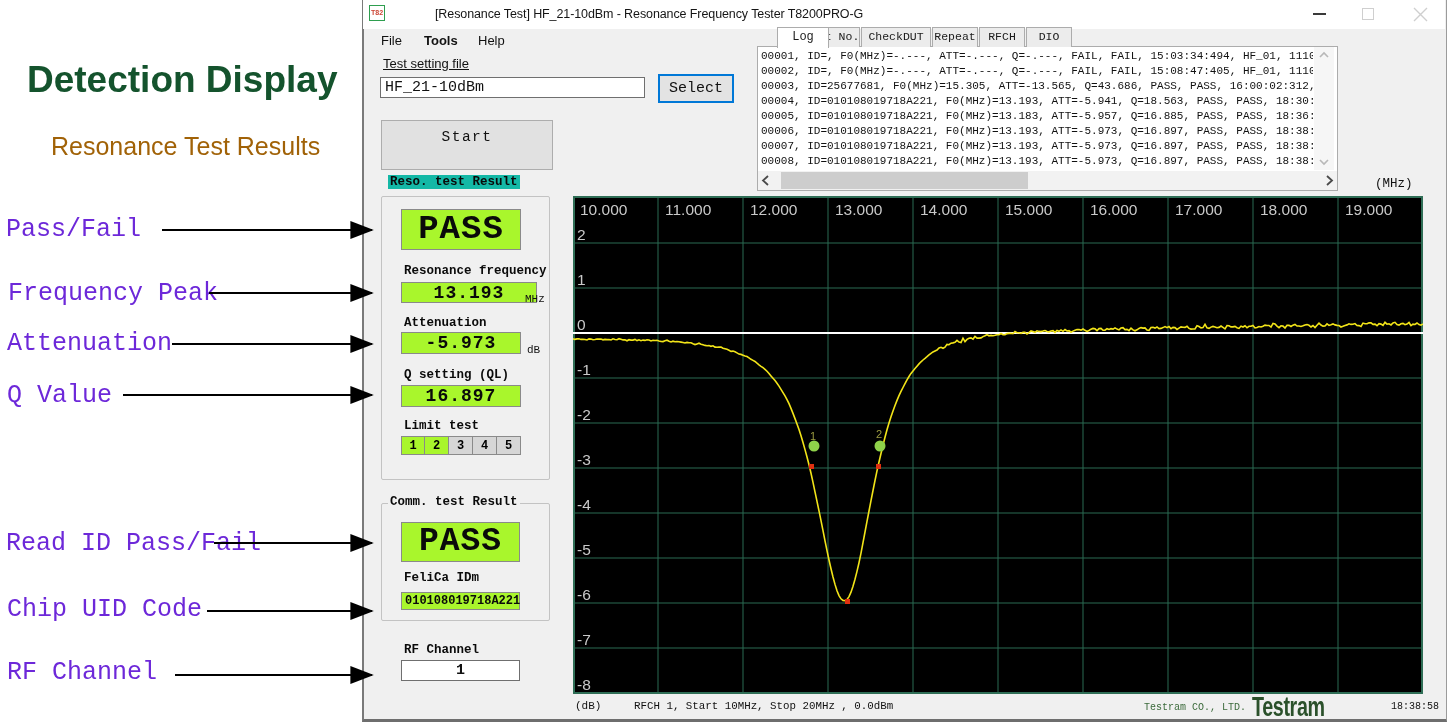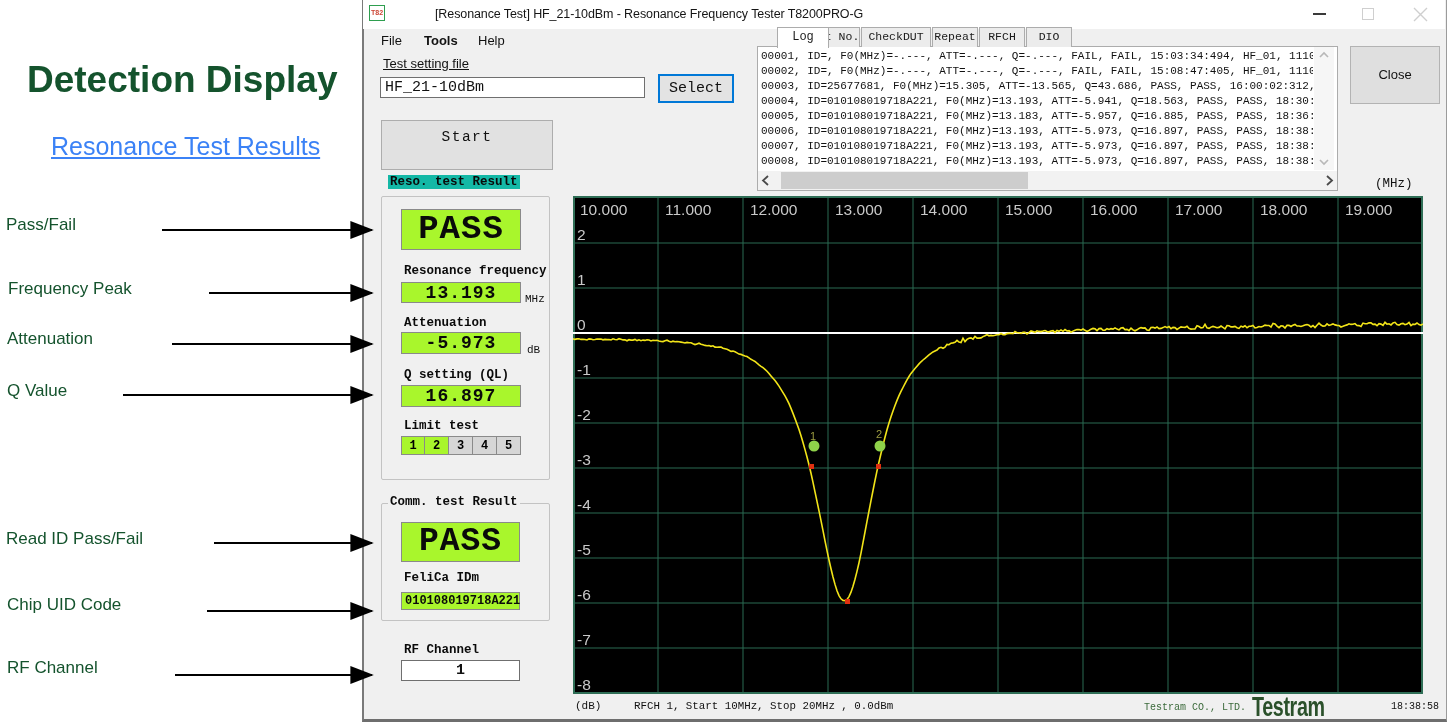--- a/index.html
+++ b/index.html
@@ -4,22 +4,22 @@
 <style>
   * { margin:0; padding:0; box-sizing:border-box; }
   html,body { width:1447px; height:722px; background:#ffffff; overflow:hidden;
     font-family:"Liberation Sans", sans-serif; }
   #page { position:relative; width:1447px; height:722px; }
   .abs { position:absolute; }
   .mono { font-family:"Liberation Mono", monospace; }
 
   
   .bigtitle { left:27px; top:38px; font-size:37px; font-weight:bold; color:#14532d; letter-spacing:0px;margin-top:21px; }
-  .subtitle { left:51px; top:132px; font-size:25px; color:#3b82f6;text-decoration:underline; }
-  .lab { font-size:17px; color:#14532d; white-space:nowrap; }
+  .subtitle { left:51px; top:132px; font-size:25px; color:#a16207; }
+  .lab { font-size:25px; color:#6d28d9; white-space:nowrap;font-family:Liberation Mono, monospace; }
 
   
   #win { left:362px; top:0px; width:1085px; height:722px; background:#f0f0f0;
          border-left:2px solid #7a7a7a; border-right:1px solid #9b9b9b; border-bottom:3px solid #6e6e6e; }
   #titlebar { left:0; top:0; width:100%; height:29px; background:#ffffff; }
   #apptitle { left:28px; top:7px; font-size:12.5px; letter-spacing:-0.1px; color:#151515; }
   .appicon { left:6px; top:6px; width:16px; height:16px; background:#fff; border:1px solid #2e9e4f; }
 
   
   .btn { background:#e1e1e1; border:1px solid #adadad; text-align:center; color:#111; }
@@ -78,21 +78,21 @@
   <div class="abs" style="left:383px;top:56px;font-size:13px;color:#111;text-decoration:underline;">Test setting file</div>
   <div class="abs field mono" style="left:380px;top:77px;width:265px;height:21px;font-size:15px;padding:1px 0 0 4px;">HF_21-10dBm</div>
   <div class="abs mono" style="left:658px;top:74px;width:76px;height:29px;background:#e3e3e3;border:2px solid #0078d7;text-align:center;font-size:15px;padding-top:4px;color:#111;">Select</div>
 
   <div class="abs btn mono" style="left:381px;top:120px;width:172px;height:50px;font-size:14.5px;letter-spacing:1.5px;padding-top:8px;">Start</div>
 
   <div class="abs gbox" style="left:381px;top:196px;width:169px;height:284px;"></div>
   <div class="abs glab" style="left:388px;top:175px;background:#14b8a6;padding:0 2px;">Reso. test Result</div>
   <div class="abs green mono" style="left:401px;top:209px;width:120px;height:41px;font-size:34px;font-weight:bold;letter-spacing:1px;line-height:39px;">PASS</div>
   <div class="abs glab" style="left:404px;top:264px;">Resonance frequency</div>
-  <div class="abs green mono" style="left:401px;top:282px;width:120px;height:21px;font-size:18px;font-weight:bold;letter-spacing:1px;line-height:20px;">13.193</div>
+  <div class="abs green mono" style="left:401px;top:282px;width:136px;height:21px;font-size:18px;font-weight:bold;letter-spacing:1px;line-height:20px;">13.193</div>
   <div class="abs mono" style="left:525px;top:293px;font-size:11px;color:#111;">MHz</div>
   <div class="abs glab" style="left:404px;top:316px;">Attenuation</div>
   <div class="abs green mono" style="left:401px;top:332px;width:120px;height:22px;font-size:18px;font-weight:bold;letter-spacing:1px;line-height:21px;">-5.973</div>
   <div class="abs mono" style="left:527px;top:344px;font-size:11px;color:#111;">dB</div>
   <div class="abs glab" style="left:404px;top:368px;">Q setting (QL)</div>
   <div class="abs green mono" style="left:401px;top:385px;width:120px;height:22px;font-size:18px;font-weight:bold;letter-spacing:1px;line-height:21px;">16.897</div>
   <div class="abs glab" style="left:404px;top:419px;">Limit test</div>
   <div class="abs" style="left:401px;top:436px;width:120px;height:19px;font-family:'Liberation Mono',monospace;font-size:12px;font-weight:bold;">
     <div style="float:left;width:24px;height:19px;background:#a9f62c;border:1px solid #8a8a8a;text-align:center;line-height:18px;">1</div>
     <div style="float:left;width:24px;height:19px;background:#a9f62c;border:1px solid #8a8a8a;border-left:none;text-align:center;line-height:18px;">2</div>
@@ -136,21 +136,20 @@
   </div>
 
   <div class="abs" style="left:758px;top:171px;width:579px;height:19px;background:#f2f2f2;">
     <svg width="579" height="19">
         <path d="M10,5 L5,9.5 L10,14" stroke="#4a4a4a" stroke-width="1.8" fill="none"></path>
         <path d="M569,5 L574,9.5 L569,14" stroke="#4a4a4a" stroke-width="1.8" fill="none"></path>
         <rect x="23" y="1" width="247" height="17" fill="#cdcdcd"></rect>
       </svg>
   </div>
 
-  <div class="abs btn" style="left:1350px;top:46px;width:90px;height:58px;font-size:13px;padding-top:20px;background:#dfdfdf;border-color:#b3b3b3;">Close</div>
 
   <div class="abs mono" style="left:1375px;top:177px;font-size:12.5px;color:#111;">(MHz)</div>
 
   <svg class="abs" id="graph" width="850" height="498" viewBox="0 0 850 498">
     <rect x="0" y="0" width="850" height="498" fill="#000"></rect>
     <g stroke="#2a6b52" stroke-width="1">
       <line x1="85" y1="0" x2="85" y2="498"></line>
         <line x1="170" y1="0" x2="170" y2="498"></line>
       <line x1="255" y1="0" x2="255" y2="498"></line>
         <line x1="340" y1="0" x2="340" y2="498"></line>

